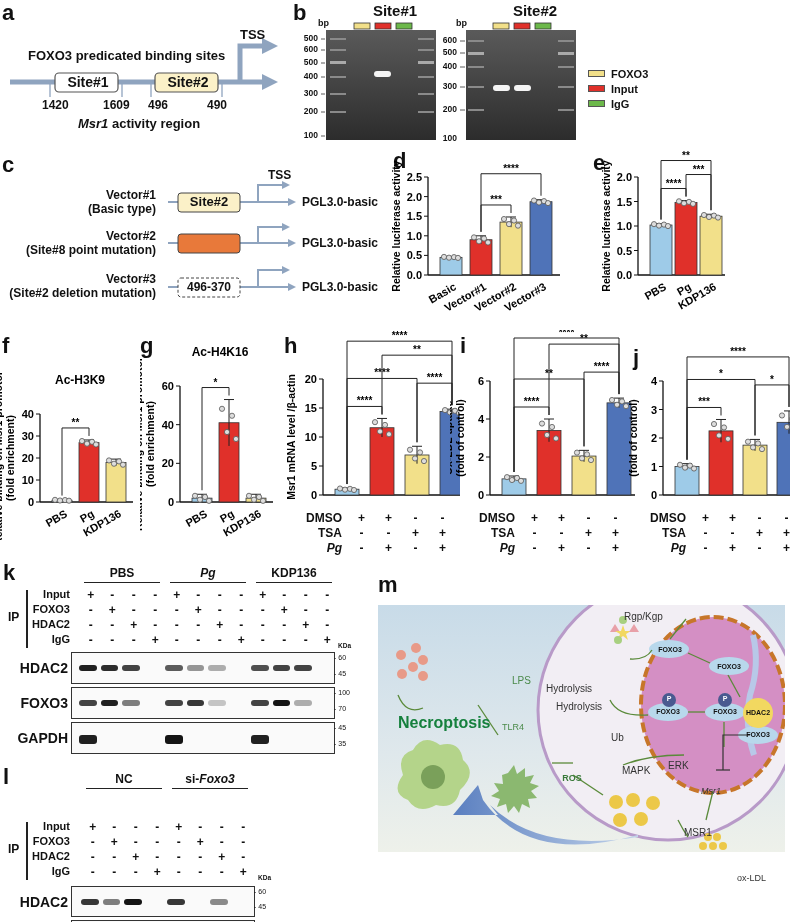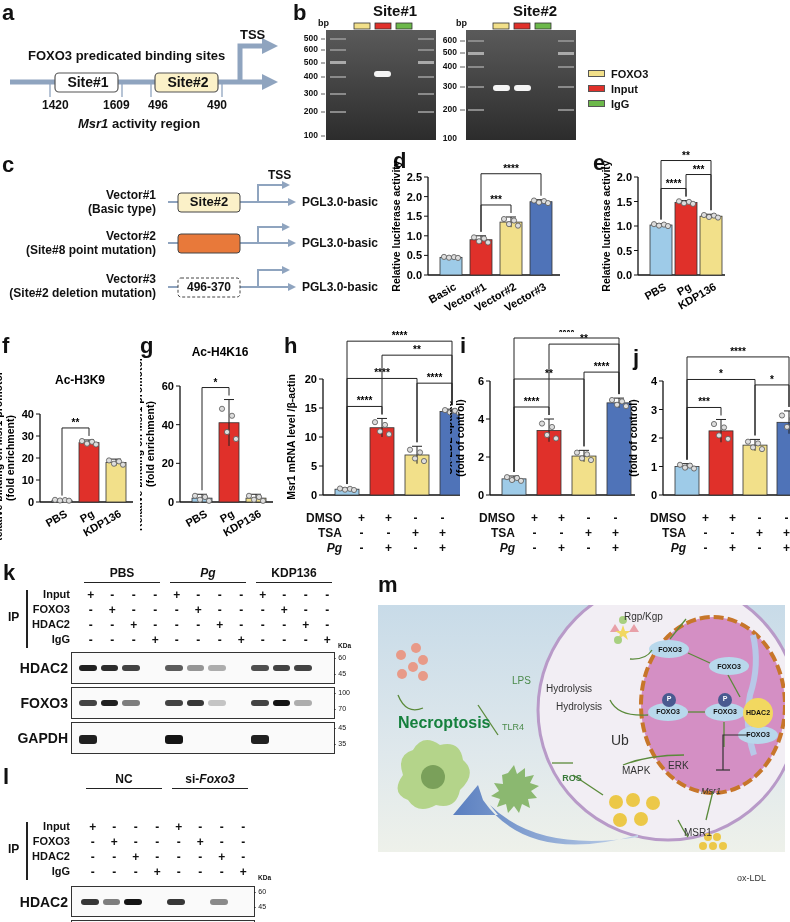--- a/index.html
+++ b/index.html
@@ -832,21 +832,21 @@
 
   <polyline points="372,130 345,130 345,165" stroke="#333" stroke-width="1.2" fill="none"></polyline>
   <line x1="338" y1="165" x2="352" y2="165" stroke="#333" stroke-width="1.2"></line>
 </svg>
 
 <div class="abs" style="left:624px;top:611px;font-size:10px;color:#333;">Rgp/Kgp</div>
 <div class="abs b" style="left:655px;top:646px;font-size:7px;width:30px;text-align:center;">FOXO3</div>
 <div class="abs b" style="left:714px;top:663px;font-size:7px;width:30px;text-align:center;">FOXO3</div>
 <div class="abs" style="left:546px;top:683px;font-size:10px;color:#333;">Hydrolysis</div>
 <div class="abs" style="left:556px;top:701px;font-size:10px;color:#333;">Hydrolysis</div>
-<div class="abs" style="left:611px;top:732px;font-size:14px;color:#333;">Ub</div>
+<div class="abs" style="left:611px;top:732px;font-size:10px;color:#333;">Ub</div>
 <div class="abs b" style="left:664px;top:695px;font-size:7px;color:#fff;width:10px;text-align:center;">P</div>
 <div class="abs b" style="left:720px;top:695px;font-size:7px;color:#fff;width:10px;text-align:center;">P</div>
 <div class="abs b" style="left:653px;top:708px;font-size:7px;width:30px;text-align:center;">FOXO3</div>
 <div class="abs b" style="left:710px;top:708px;font-size:7px;width:30px;text-align:center;">FOXO3</div>
 <div class="abs b" style="left:743px;top:709px;font-size:7px;width:30px;text-align:center;">HDAC2</div>
 <div class="abs b" style="left:743px;top:731px;font-size:7px;width:30px;text-align:center;">FOXO3</div>
 <div class="abs" style="left:512px;top:675px;font-size:10px;color:#4a8a4a;">LPS</div>
 <div class="abs" style="left:502px;top:722px;font-size:9px;color:#4a8a4a;">TLR4</div>
 <div class="abs" style="left:398px;top:714px;font-size:16px;color:#15803d;font-weight:bold;">Necroptosis</div>
 <div class="abs b" style="left:560px;top:773px;font-size:9px;color:#3a7a3a;width:24px;text-align:center;">ROS</div>

